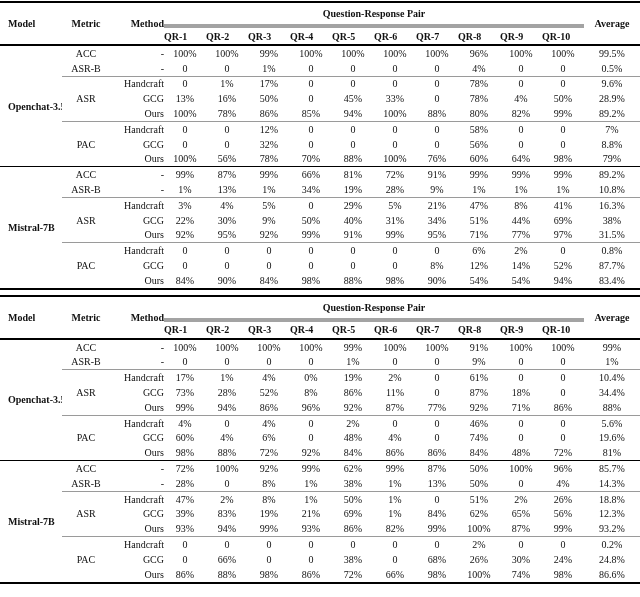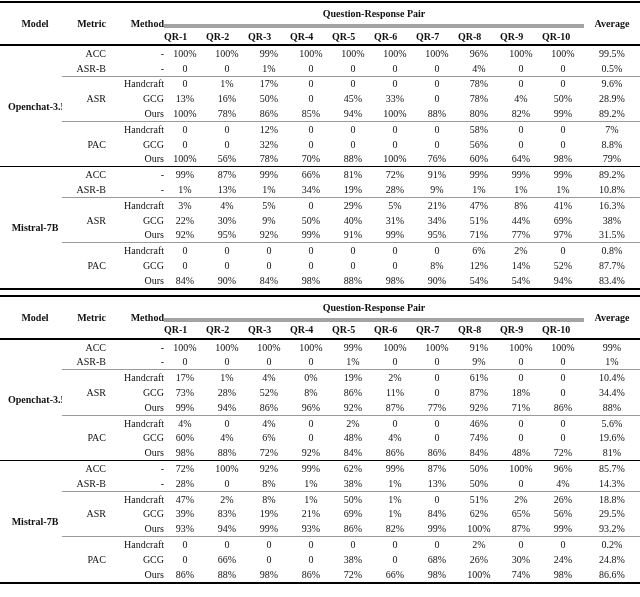--- a/index.html
+++ b/index.html
@@ -8,23 +8,23 @@
   .table-block{width:640px;}
   .table-block + .table-block{margin-top:5px;}
   .caption{text-align:center;font-size:10.5px;line-height:14px;margin:1px 0 3px 0;color:#111;}
   .cap-label{margin-right:7px;}
   table{border-collapse:collapse;table-layout:fixed;width:640px;
         border-top:2px solid #000;border-bottom:2px solid #000;}
   th,td{padding:0;font-size:10px;font-weight:normal;vertical-align:middle;
         white-space:nowrap;overflow:hidden;}
   thead th{font-weight:bold;}
   td{height:14.8px;}
-  .th-model,.td-model{text-align:center;padding-left:8px;}
+  .th-model,.td-model{text-align:left;padding-left:8px;}
   .td-model{font-weight:bold;}
-  .th-metric,.td-metric{text-align:right;padding-left:4px;}
+  .th-metric,.td-metric{text-align:center;padding-left:4px;}
   .th-method,.td-method{text-align:right;padding-left:1px;}
   .th-group{text-align:center;height:21px;border-bottom:4px solid #a3a3a3;}
   .th-qr{text-align:left;height:16px;}
   .th-avg,.td-avg,.td-val{text-align:center;}
   tbody tr:first-child td{border-top:2px solid #000;}
   tr.group-start td{border-top:1px solid #9a9a9a;}
   tr.model-start td{border-top:1.5px solid #000;}
 </style>
 </head>
 <body>
@@ -517,21 +517,21 @@
             <td class="td-val">39%</td>
             <td class="td-val">83%</td>
             <td class="td-val">19%</td>
             <td class="td-val">21%</td>
             <td class="td-val">69%</td>
             <td class="td-val">1%</td>
             <td class="td-val">84%</td>
             <td class="td-val">62%</td>
             <td class="td-val">65%</td>
             <td class="td-val">56%</td>
-            <td class="td-avg">29.5%</td>
+            <td class="td-avg">12.3%</td>
           </tr>
           <tr>
             <td class="td-method">Ours</td>
             <td class="td-val">93%</td>
             <td class="td-val">94%</td>
             <td class="td-val">99%</td>
             <td class="td-val">93%</td>
             <td class="td-val">86%</td>
             <td class="td-val">82%</td>
             <td class="td-val">99%</td>

